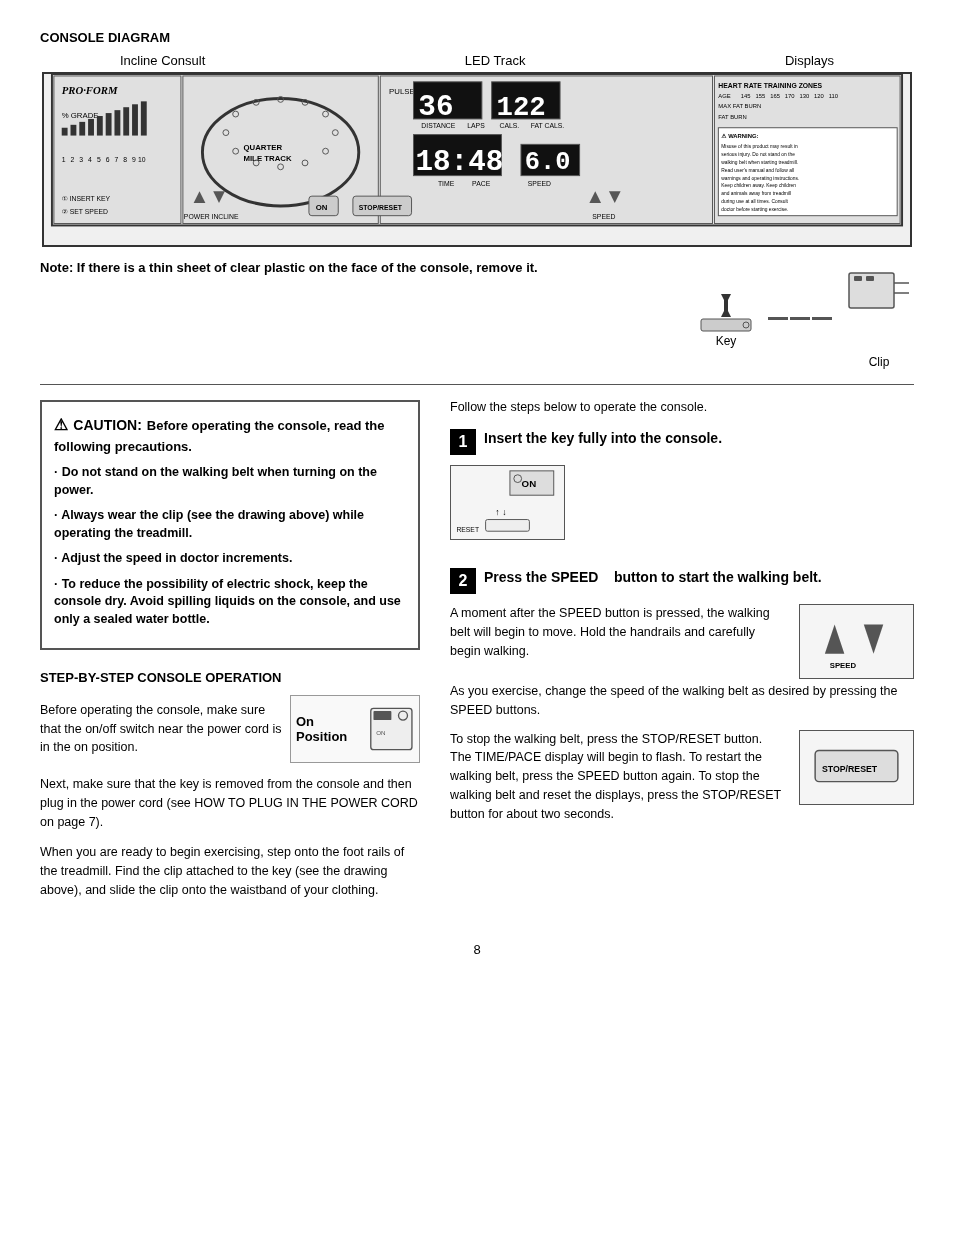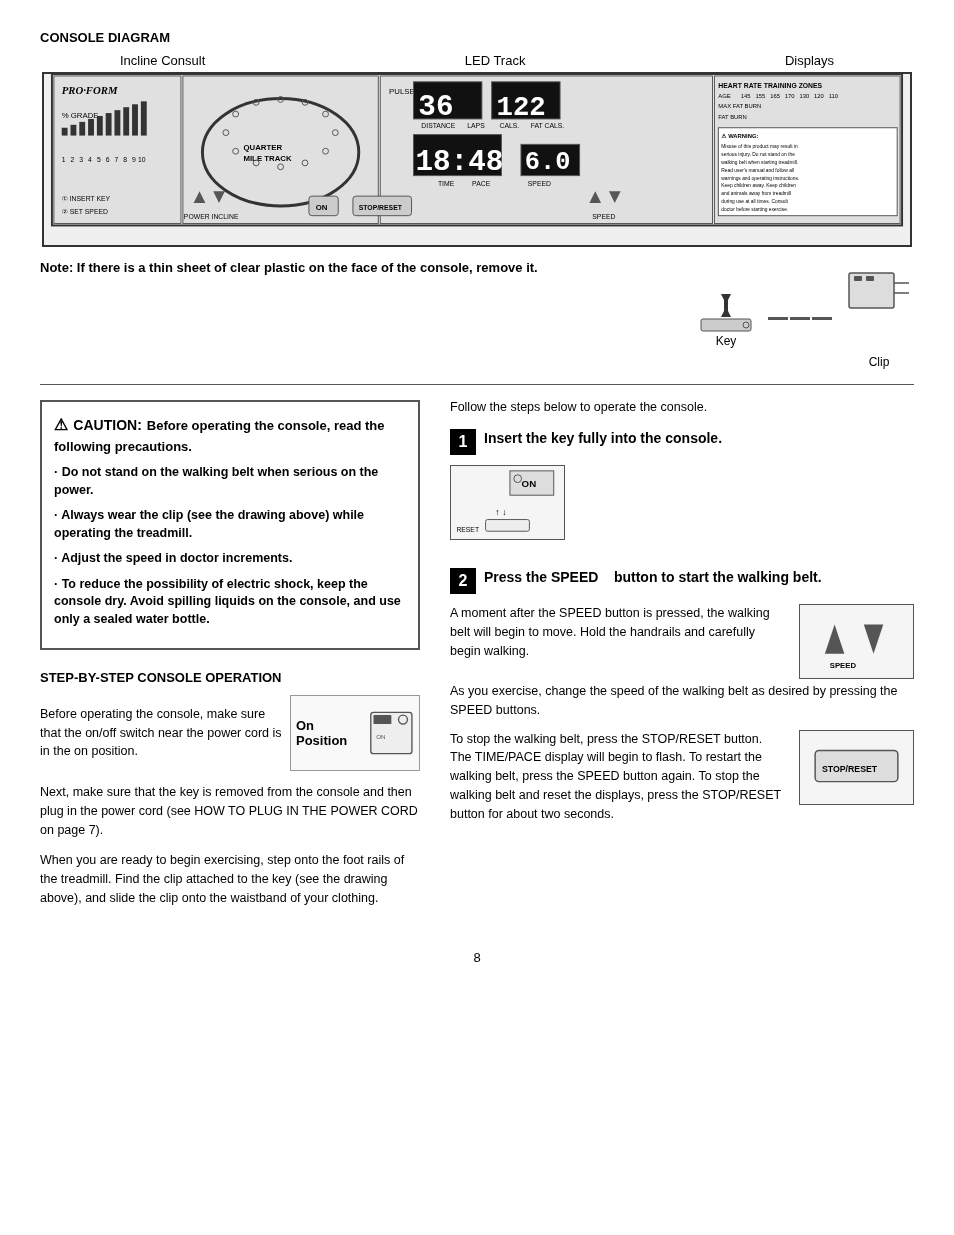--- a/index.html
+++ b/index.html
@@ -69,21 +69,21 @@
     
     .step-by-step-title {
       font-size: 13px;
       font-weight: bold;
       margin: 12px 0 10px;
     }
 
     .on-position-box {
       border: 1px solid #999;
       width: 130px;
-      height: 76px;
+      height: 68px;
       display: flex;
       align-items: center;
       justify-content: center;
       flex-direction: column;
       background: #f9f9f9;
     }
 
     .next-para {
       font-size: 12.5px;
       line-height: 1.5;
@@ -346,21 +346,21 @@
 
   <div class="left-col">
 
     <div class="caution-box">
       <div class="caution-title">
         <span style="font-size:16px;">⚠</span>
         <span style="font-size:14px; font-weight:bold;">CAUTION:</span>
         <span style="font-size:13px; font-weight:bold;">Before operating the console, read the following precautions.</span>
       </div>
       <div class="caution-item">
-        Do not stand on the walking belt when serious on the power.
+        Do not stand on the walking belt when turning on the power.
       </div>
       <div class="caution-item">
         Always wear the clip (see the drawing above) while operating the treadmill.
       </div>
       <div class="caution-item">
         Adjust the speed in doctor increments.
       </div>
       <div class="caution-item">
         To reduce the possibility of electric shock, keep the console dry. Avoid spilling liquids on the console, and use only a sealed water bottle.
       </div>

